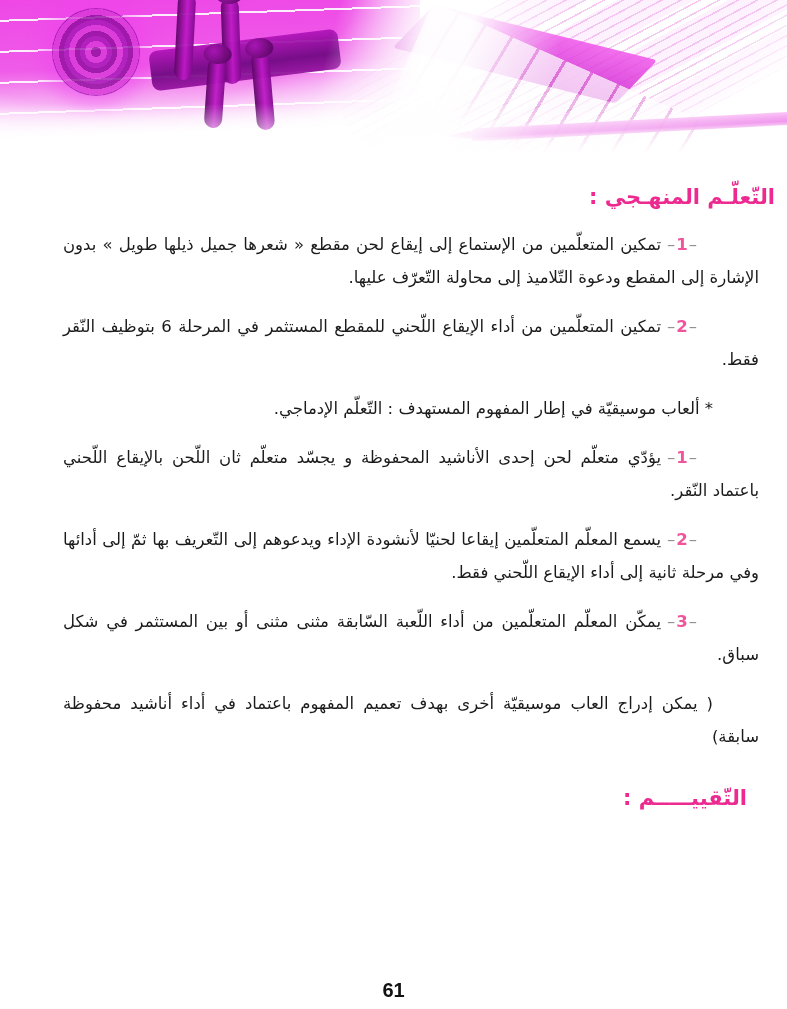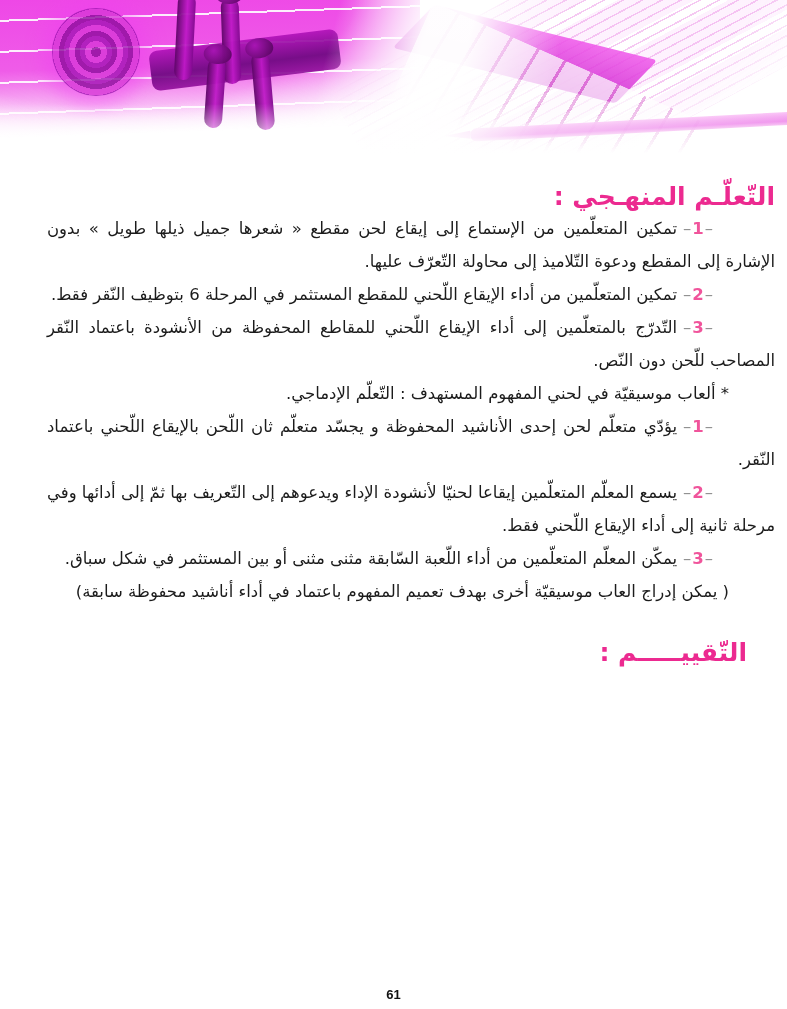--- a/index.html
+++ b/index.html
@@ -73,35 +73,35 @@
   .hfade{left:0;bottom:0;width:100%;height:58px;
     background:linear-gradient(to bottom,rgba(255,255,255,0),#fff 85%);}
 
   
   .content{
     position:absolute;top:168px;right:0;left:0;
     padding:14px 12px 0 47px;
     direction:rtl;text-align:justify;
     font-size:16.5px;line-height:33px;
   }
-  h2{margin:0;font-size:25px;line-height:30px;font-weight:bold;color:#ec2a90;text-align:right;}
+  h2{margin:0;font-size:21px;line-height:30px;font-weight:bold;color:#ec2a90;text-align:right;}
   h2.eval{margin-top:30px;margin-bottom:0;text-indent:28px;}
-  .content p{margin:0;}
+  .content p{margin:16px;}
   .num-item{text-indent:62px;}
   .star-note{text-indent:46px;}
   .paren-note{text-indent:46px;}
   .eval-p1{text-indent:24px;}
   .eval-p2{text-indent:0;}
   .marker{unicode-bidi:isolate;direction:ltr;color:#8f8f8f;margin-left:6px;white-space:nowrap;}
   .marker .num{color:#f0549b;font-weight:bold;padding:0 1px;}
 
   .page-number{
     position:absolute;bottom:7px;left:0;right:0;text-align:center;
     font-family:"Liberation Sans","DejaVu Sans",sans-serif;
-    font-weight:bold;font-size:13px;color:#111;
+    font-weight:bold;font-size:20px;color:#111;
   }
 </style>
 </head>
 <body>
 
 <div class="page">
 
   <div class="hdr">
     <div class="staff-left"></div>
     <div class="sheet-right"></div>
@@ -119,23 +119,22 @@
   </div>
 
   <div class="content">
 
     <h2>التّعلّـم المنهـجي :</h2>
 
     <p class="num-item"><span class="marker"><span class="dash">–</span><span class="num">1</span><span class="dash">–</span></span><span>تمكين المتعلّمين من الإستماع إلى إيقاع لحن مقطع « شعرها جميل  ذيلها طويل » بدون الإشارة إلى المقطع ودعوة التّلاميذ إلى محاولة التّعرّف عليها.</span></p>
 
     <p class="num-item"><span class="marker"><span class="dash">–</span><span class="num">2</span><span class="dash">–</span></span><span>تمكين المتعلّمين من أداء الإيقاع اللّحني للمقطع المستثمر في المرحلة 6 بتوظيف النّقر فقط.</span></p>
 
-    <p class="num-item"><span class="marker"><span class="dash">–</span><span class="num">3</span><span class="dash">–</span></span><span>التّدرّج بالمتعلّمين إلى أداء الإيقاع اللّحني للمقاطع المحفوظة من الأنشودة باعتماد النّقر المصاحب للّحن دون النّص.</span></p>
 
-    <p class="star-note">* ألعاب موسيقيّة في لحني المفهوم المستهدف : التّعلّم الإدماجي.</p>
+    <p class="star-note">* ألعاب موسيقيّة في إطار المفهوم المستهدف : التّعلّم الإدماجي.</p>
 
     <p class="num-item"><span class="marker"><span class="dash">–</span><span class="num">1</span><span class="dash">–</span></span><span>يؤدّي متعلّم لحن إحدى الأناشيد المحفوظة و يجسّد متعلّم ثان اللّحن بالإيقاع اللّحني باعتماد النّقر.</span></p>
 
     <p class="num-item"><span class="marker"><span class="dash">–</span><span class="num">2</span><span class="dash">–</span></span><span>يسمع المعلّم المتعلّمين إيقاعا لحنيّا لأنشودة الإداء ويدعوهم إلى التّعريف بها ثمّ إلى أدائها وفي مرحلة ثانية إلى أداء الإيقاع اللّحني فقط.</span></p>
 
     <p class="num-item"><span class="marker"><span class="dash">–</span><span class="num">3</span><span class="dash">–</span></span><span>يمكّن المعلّم المتعلّمين من أداء اللّعبة السّابقة مثنى مثنى أو بين المستثمر في شكل سباق.</span></p>
 
     <p class="paren-note">( يمكن إدراج العاب موسيقيّة أخرى بهدف تعميم المفهوم باعتماد في أداء أناشيد محفوظة سابقة)</p>
 
     <h2 class="eval">التّقييـــــم :</h2>

